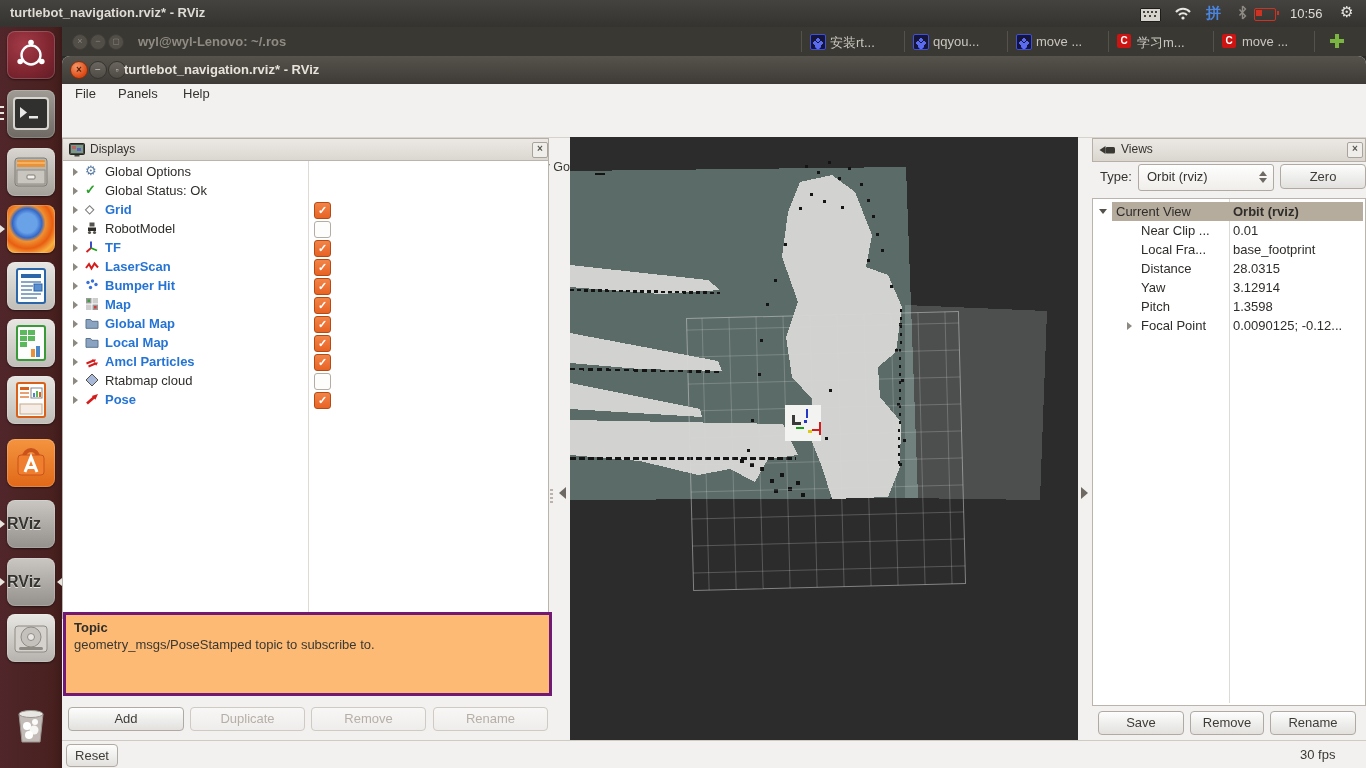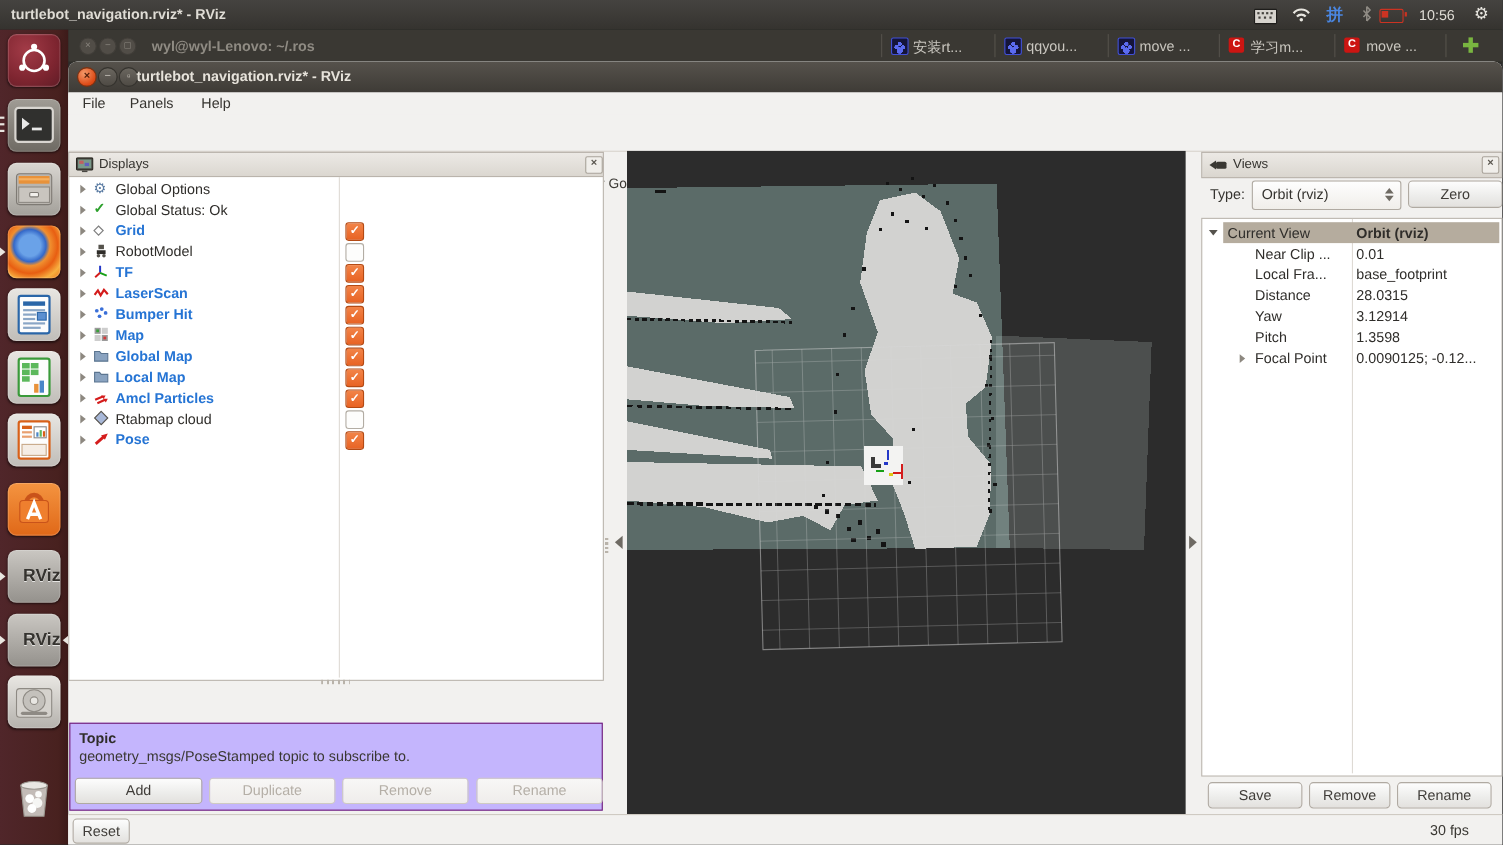--- a/index.html
+++ b/index.html
@@ -37,21 +37,21 @@
   .c-icon{top:7px;width:14px;height:14px;background:#cc1512;border-radius:2px;color:#fff;
           font-size:10px;font-weight:bold;text-align:center;line-height:14px;}
   .plus-tab{top:7px;width:14px;height:14px;}
   .plus-tab i{position:absolute;background:#79b540;}
   
   #launcher{left:0;top:27px;width:62px;height:741px;background:linear-gradient(90deg,#50262a,#48211f 85%,#3c1a19);}
   .licon{left:7px;width:48px;height:48px;border-radius:8px;box-shadow:inset 0 0 0 1px rgba(255,255,255,.18),0 1px 2px rgba(0,0,0,.5);}
   .pip{left:0;width:0;height:0;border-top:4px solid transparent;border-bottom:4px solid transparent;border-left:5px solid #e9e6e0;}
   .pip.r{left:auto;right:0;border-left:none;border-right:5px solid #e9e6e0;}
   .dashpip{left:0;width:4px;height:2px;background:#e9e6e0;}
-  .rviz-icon{background:linear-gradient(#cac7c2,#94918c);text-align:right;line-height:48px;
+  .rviz-icon{background:linear-gradient(#cac7c2,#94918c);text-align:left;line-height:48px;
              font-size:16px;font-weight:bold;color:#35332f;text-shadow:0 1px 0 rgba(255,255,255,.7);}
   
   #rviz{left:62px;top:56px;width:1304px;height:712px;background:#f2f1ef;border-radius:8px 8px 0 0;}
   .titlebar{left:0;top:0;width:1304px;height:28px;background:linear-gradient(#56524c,#3e3b36);
             border-radius:8px 8px 0 0;border-bottom:1px solid #2b2a26;}
   .wbtn{width:16px;height:16px;border-radius:50%;top:5px;text-align:center;line-height:15px;font-size:10px;}
   .wbtn.close{background:radial-gradient(circle at 35% 30%,#f49a6a,#dd4814 70%);border:1px solid #7e3110;color:#55200a;}
   .wbtn.close::after{content:"×";font-weight:bold;}
   .wbtn.grey{background:linear-gradient(#6a665f,#4e4a44);border:1px solid #35332e;color:#c9c5bd;}
   .wbtn.mini::after{content:"−";}
@@ -82,21 +82,21 @@
   .ric{left:22px;top:2px;width:14px;height:14px;font-size:13px;line-height:14px;}
   .ic-gear::after{content:"⚙";color:#5b7ca3;}
   .ic-check::after{content:"✓";color:#2ca02c;font-weight:bold;}
   .ic-grid::after{content:"◇";color:#7f7f7f;font-weight:bold;font-size:12px;}
   .cb{left:251px;top:2px;width:15px;height:15px;border-radius:3px;}
   .cb[data-state="on"]{background:linear-gradient(#f28448,#e86324);border:1px solid #b44a14;
       color:#fff;text-align:center;line-height:14px;font-size:11px;}
   .cb[data-state="on"]::after{content:"✓";font-weight:bold;}
   .cb[data-state="off"]{background:#fdfdfc;border:1px solid #b3ada4;}
   .coldiv{width:1px;background:#dedad4;}
-  .helpbox{left:1px;top:601px;width:483px;height:78px;background:#c4b5fd;border:1px solid #701a75;}
+  .helpbox{left:1px;top:556px;width:483px;height:78px;background:#fdba74;border:3px solid #701a75;}
   .btn{background:linear-gradient(#fdfdfd,#ececea 60%,#e3e1de);border:1px solid #b0aaa2;border-radius:4px;
        font-size:13px;color:#3f3c38;text-align:center;}
   .btn.disabled{color:#b5afa7;border-color:#cfcac2;background:linear-gradient(#f8f7f6,#efedeb);}
   .grip-dots{width:26px;height:4px;background:repeating-linear-gradient(90deg,#b9b3aa 0 2px,transparent 2px 5px);}
   
   .vrow{height:19px;}
   .vlbl{font-size:13px;color:#2f2d2a;white-space:nowrap;}
   .vval{font-size:13px;color:#2f2d2a;white-space:nowrap;}
   .sel-row{background:#b5ac9e;}
   .combo{background:linear-gradient(#fefefe,#f0eeea);border:1px solid #b0aaa2;border-radius:3px;}

